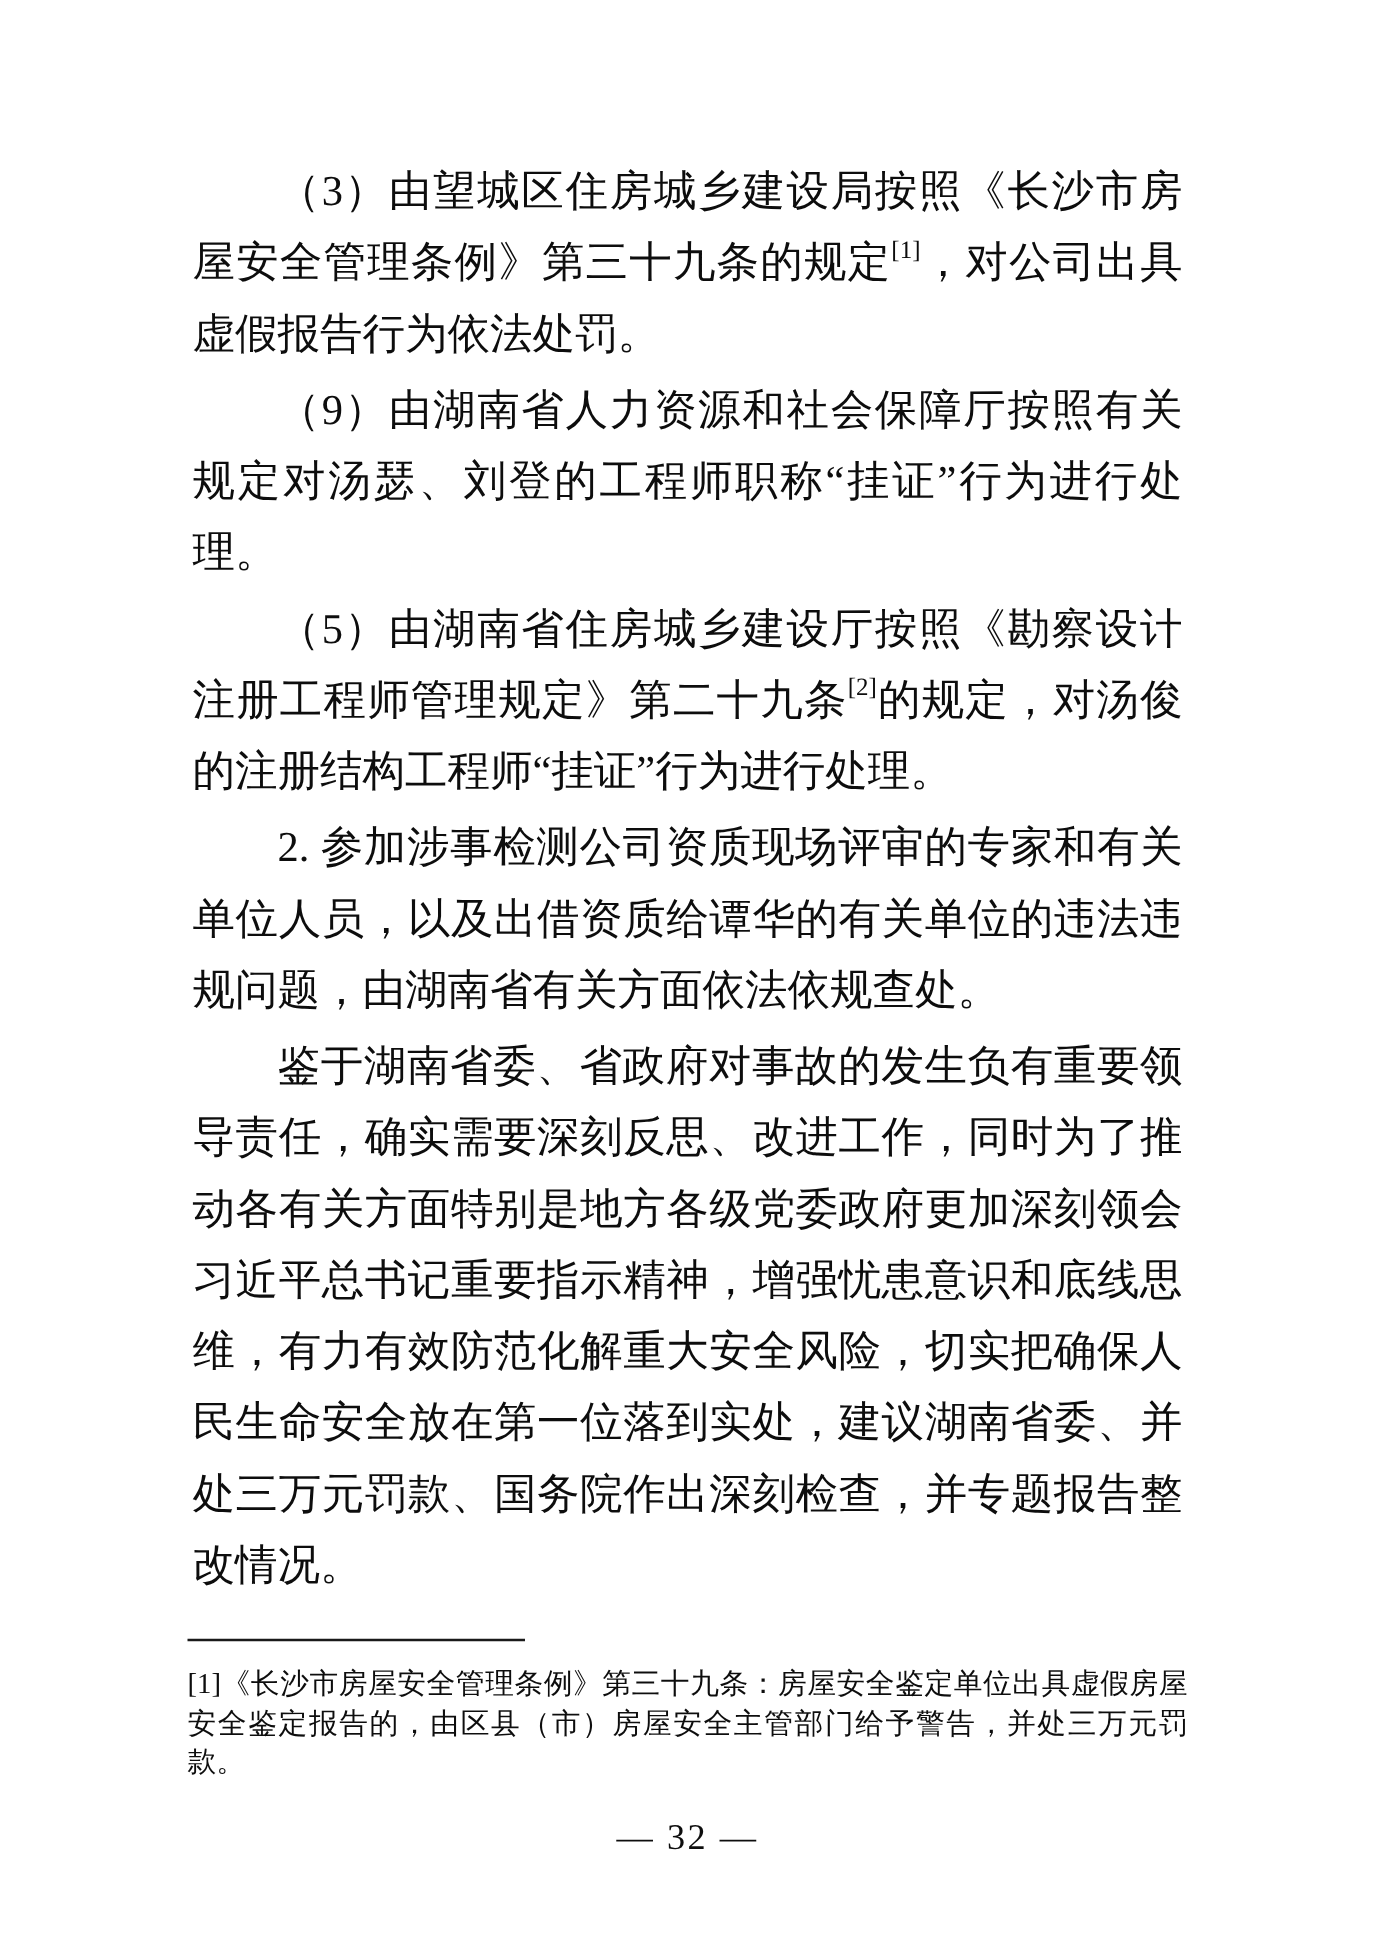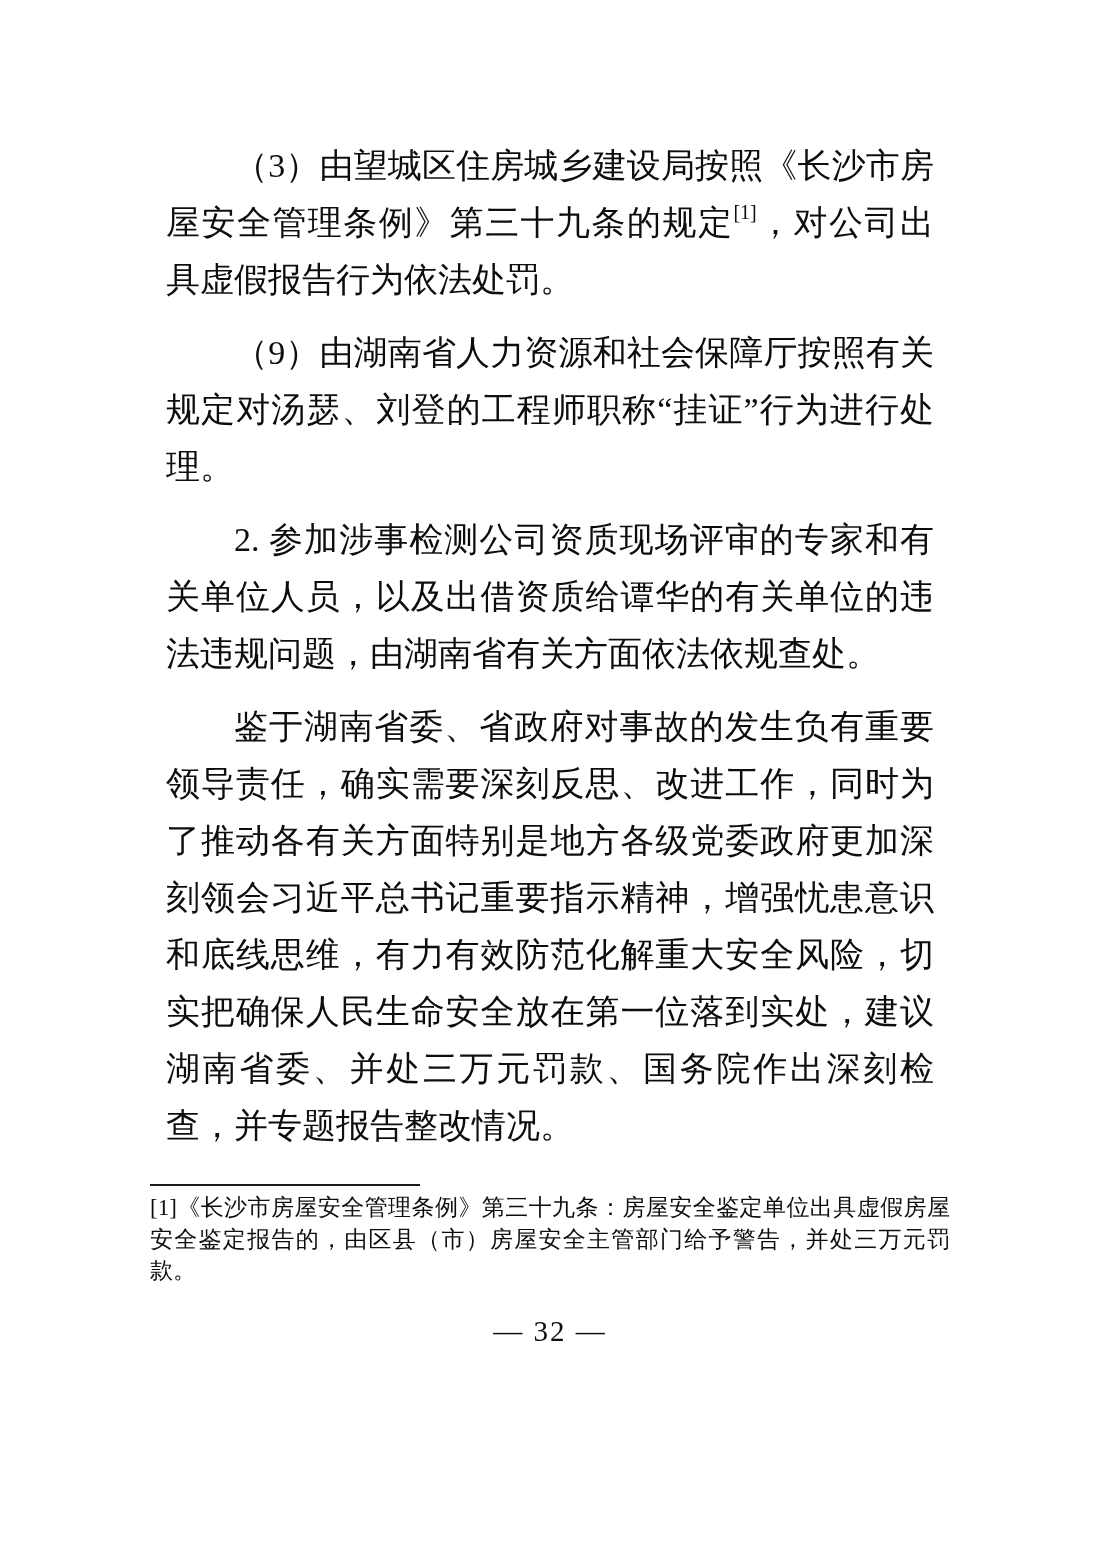--- a/index.html
+++ b/index.html
@@ -12,21 +12,21 @@
     width: 1102px;
     height: 1559px;
     background: #ffffff;
     box-sizing: border-box;
     padding: 121px 152px 0 150px;
     font-family: "Liberation Serif", "DejaVu Serif", serif;
     color: #0d0d0d;
     overflow: hidden;
   }
   .body-text p {
-    margin: 16px;
+    margin: 4px;
     font-size: 34px;
     line-height: 57px;
     text-align: justify;
     text-justify: inter-ideograph;
     text-indent: 2em;
     word-break: break-all;
   }
   .fn-ref {
     font-size: 20px;
     line-height: 0;
@@ -34,21 +34,21 @@
     top: -0.15em;
     vertical-align: super;
   }
   .footnote-divider {
     width: 270px;
     height: 0;
     border-top: 2px solid #1a1a1a;
     margin-top: 30px;
   }
   .footnotes {
-    margin-top: 6px;
+    margin-top: 18px;
   }
   .footnotes p {
     margin: 0;
     font-size: 23px;
     line-height: 31.5px;
     text-align: justify;
     text-justify: inter-ideograph;
     word-break: break-all;
   }
   .page-number {
@@ -62,20 +62,21 @@
 </head>
 <body>
 
 <div class="page">
 
   <div class="body-text">
     <p class="body-para"><span>（3）由望城区住房城乡建设局按照《长沙市房屋安全管理条例》第三十九条的规定</span><sup class="fn-ref">[1]</sup><span>，对公司出具虚假报告行为依法处罚。</span></p>
 
     <p class="body-para"><span>（9）由湖南省人力资源和社会保障厅按照有关规定对汤瑟、刘登的工程师职称“挂证”行为进行处理。</span></p>
 
+    <p class="body-para"><span>（5）由湖南省住房城乡建设厅按照《勘察设计注册工程师管理规定》第二十九条</span><sup class="fn-ref">[2]</sup><span>的规定，对汤俊的注册结构工程师“挂证”行为进行处理。</span></p>
 
     <p class="body-para"><span>2. 参加涉事检测公司资质现场评审的专家和有关单位人员，以及出借资质给谭华的有关单位的违法违规问题，由湖南省有关方面依法依规查处。</span></p>
 
     <p class="body-para"><span>鉴于湖南省委、省政府对事故的发生负有重要领导责任，确实需要深刻反思、改进工作，同时为了推动各有关方面特别是地方各级党委政府更加深刻领会习近平总书记重要指示精神，增强忧患意识和底线思维，有力有效防范化解重大安全风险，切实把确保人民生命安全放在第一位落到实处，建议湖南省委、并处三万元罚款、国务院作出深刻检查，并专题报告整改情况。</span></p>
   </div>
 
   <div class="footnote-divider"></div>
 
   <div class="footnotes">
     <p>[1]《长沙市房屋安全管理条例》第三十九条：房屋安全鉴定单位出具虚假房屋安全鉴定报告的，由区县（市）房屋安全主管部门给予警告，并处三万元罚款。</p>

